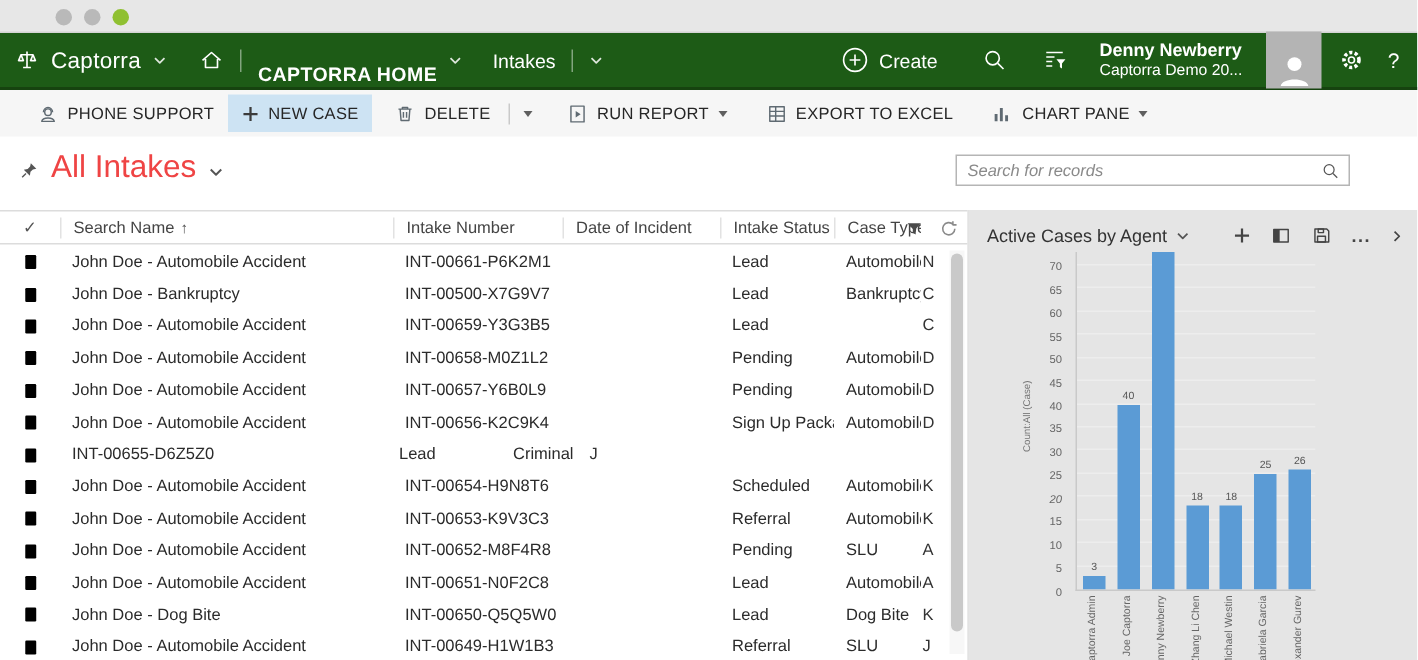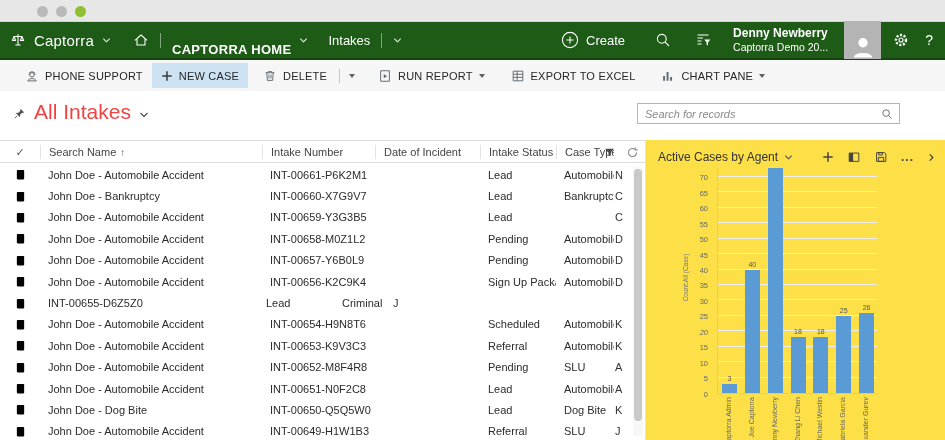--- a/index.html
+++ b/index.html
@@ -73,21 +73,21 @@
   .grows{ position:absolute; top:24px; left:0; width:633px; }
   .row{ display:flex; align-items:center; height:21.4px; font-size:11px; color:#2b2b2b; }
   .ric{ width:40px; display:flex; justify-content:center; color:#6e6e6e; }
   .rc{ white-space:nowrap; overflow:hidden; padding-left:8px; }
   .rc.n{ width:222px } .rc.num{ width:113px } .rc.d{ width:105px } .rc.s{ width:76px } .rc.ct{ width:58px }
   .rc.x{ width:9px; padding-left:1px; color:#333; }
   .vscroll{ position:absolute; left:633px; top:27px; width:10px; height:269px; background:#f7f7f7; }
   .vthumb{ position:absolute; left:1px; top:2px; width:8px; height:252px; background:#c9c9c9; border-radius:4px; }
 
   
-  .chartpane{ position:absolute; left:645px; top:140px; width:300px; height:300px; border-left:1px solid #e2e2e2; background:#fde047; }
+  .chartpane{ position:absolute; left:645px; top:140px; width:300px; height:300px; border-left:1px solid #e2e2e2; background:#e5e5e5; }
   .chead{ position:absolute; top:8px; left:12px; right:9px; height:18px; display:flex; align-items:center; gap:6px;
           font-size:12px; color:#333; }
   .cicons{ margin-left:auto; display:flex; align-items:center; gap:13px; color:#444; }
   .dots{ font-size:12px; font-weight:bold; letter-spacing:1px; line-height:8px; }
   .ylab{ position:absolute; left:-21px; top:134px; width:120px; text-align:center; font-size:6.5px; color:#777;
          transform:rotate(-90deg); white-space:nowrap; }
   .yticks{ position:absolute; left:0; top:28px; width:66px; height:226px; }
   .ytick{ position:absolute; right:4px; font-size:7.5px; color:#666; }
   .plot{ position:absolute; left:71px; top:28px; width:160px; height:226px; border-left:1px solid #c9c9c9;
          border-bottom:1px solid #c9c9c9; overflow:hidden; }
@@ -308,21 +308,21 @@
           <div class="rc x">N</div>
         </div>
         <div class="row">
           <div class="ric">
             <span class="i13"><svg viewBox="0 0 16 16">
                 <rect x="3.5" y="2.5" width="9" height="11.5" rx="1"></rect>
                 <path d="M6 2.5h4M5.8 6h4.4M5.8 8.3h4.4M5.8 10.6h2.6"></path>
               </svg></span>
           </div>
           <div class="rc n">John Doe - Bankruptcy</div>
-          <div class="rc num">INT-00660-X7G9V7</div>
+          <div class="rc num">INT-00500-X7G9V7</div>
           <div class="rc d"></div>
           <div class="rc s">Lead</div>
           <div class="rc ct">Bankruptcy</div>
           <div class="rc x">C</div>
         </div>
         <div class="row">
           <div class="ric">
             <span class="i13"><svg viewBox="0 0 16 16">
                 <rect x="3.5" y="2.5" width="9" height="11.5" rx="1"></rect>
                 <path d="M6 2.5h4M5.8 6h4.4M5.8 8.3h4.4M5.8 10.6h2.6"></path>

